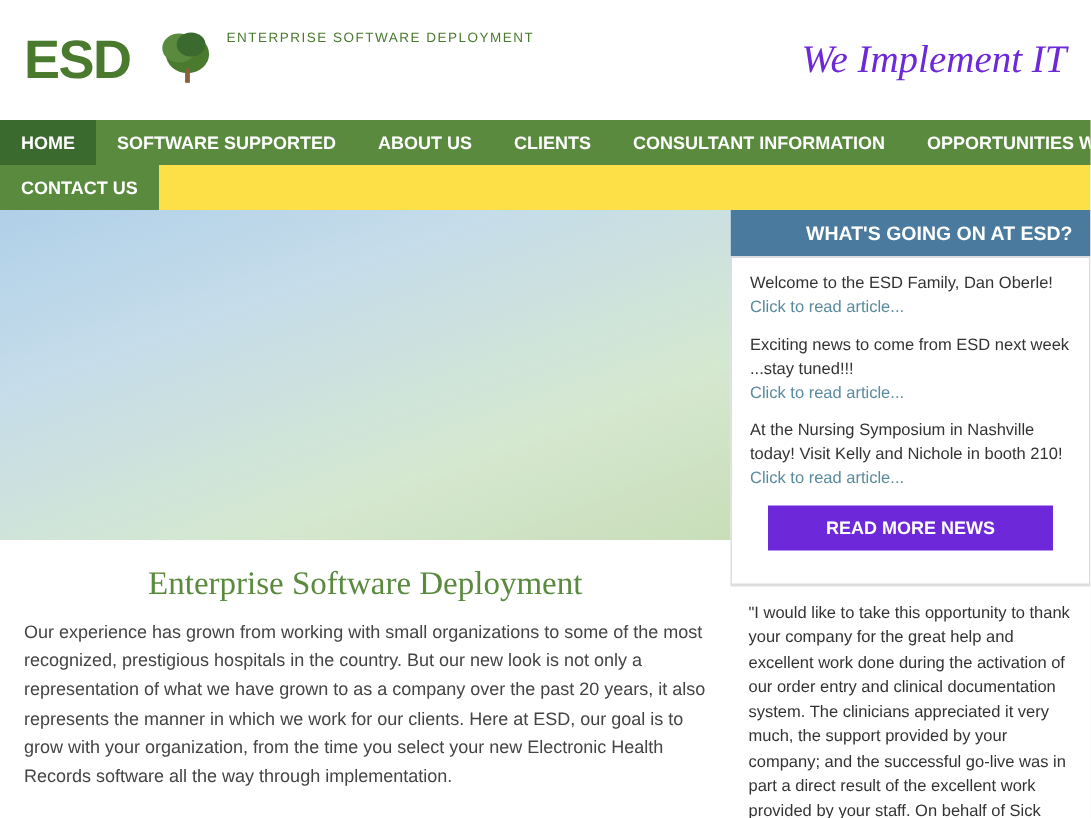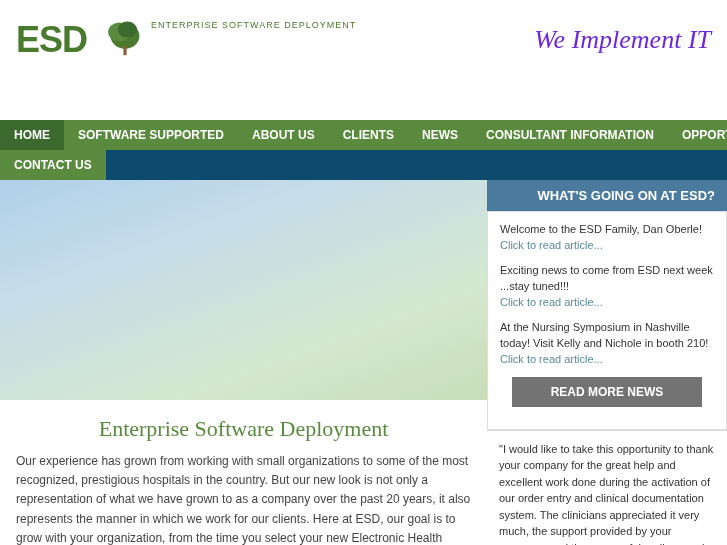--- a/index.html
+++ b/index.html
@@ -44,24 +44,23 @@
     #tagline {
       font-family: 'Times New Roman', serif;
       font-size: 26px;
       color: #6d28d9;
       font-style: italic;
       font-weight: normal;
     }
 
     
     #nav {
-      background: #0c4a6e;
+      background: #fde047;
       display: flex;
       flex-wrap: wrap;
-      margin-top: 40px;
     }
     .nav-item {
       padding: 8px 14px;
       color: #fff;
       font-size: 12px;
       font-weight: bold;
       cursor: pointer;
       text-transform: uppercase;
       white-space: nowrap;
     }
@@ -156,21 +155,21 @@
       margin-bottom: 2px;
     }
     .news-item-link {
       font-size: 11px;
       color: #5a8a9e;
       cursor: pointer;
     }
 
     #read-more-btn {
       display: block;
-      background: #737373;
+      background: #6d28d9;
       color: #fff;
       font-size: 12px;
       font-weight: bold;
       text-align: center;
       padding: 8px;
       margin: 8px 12px 12px 12px;
       cursor: pointer;
       border: none;
       width: calc(100% - 24px);
     }
@@ -203,21 +202,20 @@
   </div>
   <div id="tagline">We Implement IT</div>
 </div>
 
 <div id="nav">
   <div id="nav-row1">
     <div class="nav-item active">HOME</div>
     <div class="nav-item">SOFTWARE SUPPORTED</div>
     <div class="nav-item">ABOUT US</div>
     <div class="nav-item">CLIENTS</div>
-    <div class="nav-item">NEWS</div>
     <div class="nav-item">CONSULTANT INFORMATION</div>
     <div class="nav-item">OPPORTUNITIES WITH ESD</div>
   </div>
   <div id="nav-row2">
     <div class="nav-item contact">CONTACT US</div>
   </div>
 </div>
 
 <div id="main">
 

